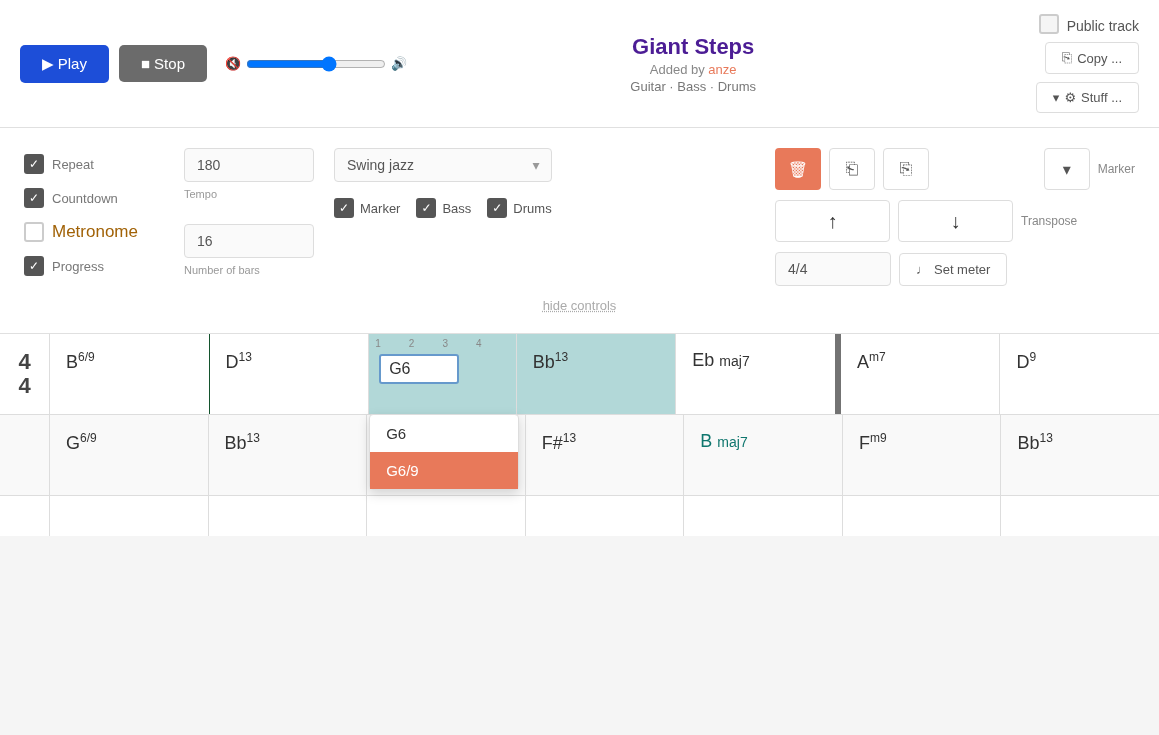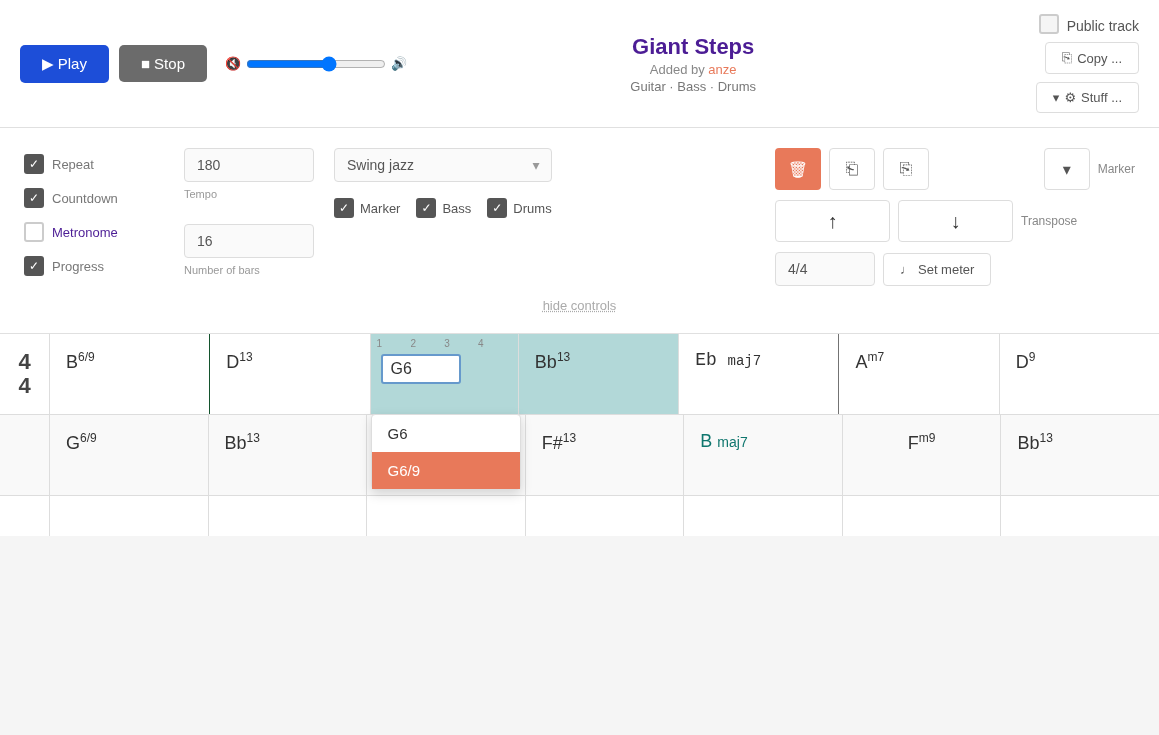--- a/index.html
+++ b/index.html
@@ -50,21 +50,21 @@
       <div style="display:flex;align-items:center;gap:8px;">
         <div style="width:20px;height:20px;background:#555;border-radius:3px;display:flex;align-items:center;justify-content:center;color:white;font-size:12px;">✓</div>
         <span style="font-size:13px;color:#777;">Repeat</span>
       </div>
       <div style="display:flex;align-items:center;gap:8px;">
         <div style="width:20px;height:20px;background:#555;border-radius:3px;display:flex;align-items:center;justify-content:center;color:white;font-size:12px;">✓</div>
         <span style="font-size:13px;color:#777;">Countdown</span>
       </div>
       <div style="display:flex;align-items:center;gap:8px;">
         <div style="width:20px;height:20px;background:#fff;border:2px solid #ccc;border-radius:3px;display:flex;align-items:center;justify-content:center;color:white;font-size:12px;"></div>
-        <span style="font-size:13px;color:#4c1d95;">Metronome</span>
+        <span style="font-size:17px;color:#a16207;">Metronome</span>
       </div>
       <div style="display:flex;align-items:center;gap:8px;">
         <div style="width:20px;height:20px;background:#555;border-radius:3px;display:flex;align-items:center;justify-content:center;color:white;font-size:12px;">✓</div>
         <span style="font-size:13px;color:#777;">Progress</span>
       </div>
     </div>
 
     <div style="display:flex;flex-direction:column;gap:6px;">
       <input type="text" value="180" style="border: 1px solid rgb(221, 221, 221); border-radius: 4px; padding: 8px 12px; font-size: 14px; width: 130px; color: rgb(85, 85, 85); background: rgb(250, 250, 250); outline: none;">
       <span style="font-size:11px;color:#999;">Tempo</span>
@@ -109,21 +109,21 @@
         <div style="flex:1;"></div>
         <button style="border:1px solid #ddd;background:#fff;border-radius:4px;width:46px;height:42px;cursor:pointer;display:flex;align-items:center;justify-content:center;font-size:16px;color:#555;">▾</button>
         <span style="font-size:12px;color:#888;">Marker</span>
       </div>
       <div style="display:flex;align-items:center;gap:8px;">
         <button style="border:1px solid #ddd;background:#fff;border-radius:4px;width:115px;height:42px;cursor:pointer;display:flex;align-items:center;justify-content:center;font-size:20px;color:#333;">↑</button>
         <button style="border:1px solid #ddd;background:#fff;border-radius:4px;width:115px;height:42px;cursor:pointer;display:flex;align-items:center;justify-content:center;font-size:20px;color:#333;">↓</button>
         <span style="font-size:12px;color:#888;">Transpose</span>
       </div>
       <div style="display:flex;align-items:center;gap:8px;">
-        <input type="text" value="4/4" style="border: 1px solid rgb(221, 221, 221); border-radius: 4px; padding: 8px 12px; font-size: 14px; width: 100px; color: rgb(85, 85, 85); background: rgb(250, 250, 250); outline: none;">
+        <input type="text" value="4/4" style="border: 1px solid rgb(221, 221, 221); border-radius: 4px; padding: 8px 12px; font-size: 14px; width: 116px; color: rgb(85, 85, 85); background: rgb(250, 250, 250); outline: none;">
         <button style="border:1px solid #ddd;background:#fff;border-radius:4px;padding:8px 16px;font-size:13px;cursor:pointer;color:#555;display:flex;align-items:center;gap:5px;">
           <span>♩</span>
           <span>Set meter</span>
         </button>
       </div>
     </div>
   </div>
 
   <div style="text-align:center;margin-top:12px;font-size:13px;color:#aaa;cursor:pointer;text-decoration:underline dotted;">hide controls</div>
 </div>
@@ -156,21 +156,21 @@
       <div style="position:absolute;left:0;top:100%;background:white;border:1px solid #ddd;border-radius:4px;box-shadow:0 4px 12px rgba(0,0,0,0.15);z-index:100;min-width:150px;">
         <div style="padding:10px 16px;cursor:pointer;font-size:15px;color:#333;">G6</div>
         <div style="padding:10px 16px;cursor:pointer;font-size:15px;color:white;background:#e8795a;">G6/9</div>
       </div>
     </div>
 
     <div style="flex:1;padding:16px 16px 12px;border-right:1px solid #ddd;min-height:80px;position:relative;cursor:pointer;background:#b2d8d8;">
       <div style="font-size:18px;color:#333;">Bb<sup style="font-size:12px;">13</sup></div>
     </div>
 
-    <div style="flex:1;padding:16px 16px 12px;border-right:1px solid #737373;min-height:80px;position:relative;cursor:pointer;font-family:Liberation Mono, monospace;">
+    <div style="flex:1;padding:16px 16px 12px;border-right:6px solid #737373;min-height:80px;position:relative;cursor:pointer;">
       <div style="font-size:18px;color:#333;">Eb <span style="font-size:14px;">maj7</span></div>
     </div>
 
     <div style="flex:1;padding:16px 16px 12px;border-right:1px solid #ddd;min-height:80px;position:relative;cursor:pointer;">
       <div style="font-size:18px;color:#333;">A<sup style="font-size:12px;">m7</sup></div>
     </div>
 
     <div style="flex:1;padding:16px 16px 12px;min-height:80px;position:relative;cursor:pointer;">
       <div style="font-size:18px;color:#333;">D<sup style="font-size:12px;">9</sup></div>
     </div>
@@ -192,21 +192,21 @@
     </div>
 
     <div style="flex:1;padding:16px 16px 12px;border-right:1px solid #ddd;min-height:80px;cursor:pointer;">
       <div style="font-size:18px;color:#333;">F#<sup style="font-size:12px;">13</sup></div>
     </div>
 
     <div style="flex:1;padding:16px 16px 12px;border-right:1px solid #ddd;min-height:80px;cursor:pointer;">
       <div style="font-size:18px;color:#0f766e;">B <span style="font-size:14px;">maj7</span></div>
     </div>
 
-    <div style="flex:1;padding:16px 16px 12px;border-right:1px solid #ddd;min-height:80px;cursor:pointer;text-align:center;">
+    <div style="flex:1;padding:16px 16px 12px;border-right:1px solid #ddd;min-height:80px;cursor:pointer;">
       <div style="font-size:18px;color:#333;">F<sup style="font-size:12px;">m9</sup></div>
     </div>
 
     <div style="flex:1;padding:16px 16px 12px;min-height:80px;cursor:pointer;">
       <div style="font-size:18px;color:#333;">Bb<sup style="font-size:12px;">13</sup></div>
     </div>
   </div>
 
   <div style="display:flex;align-items:stretch;background:#fff;height:40px;">
     <div style="width:50px;border-right:1px solid #ddd;flex-shrink:0;"></div>

